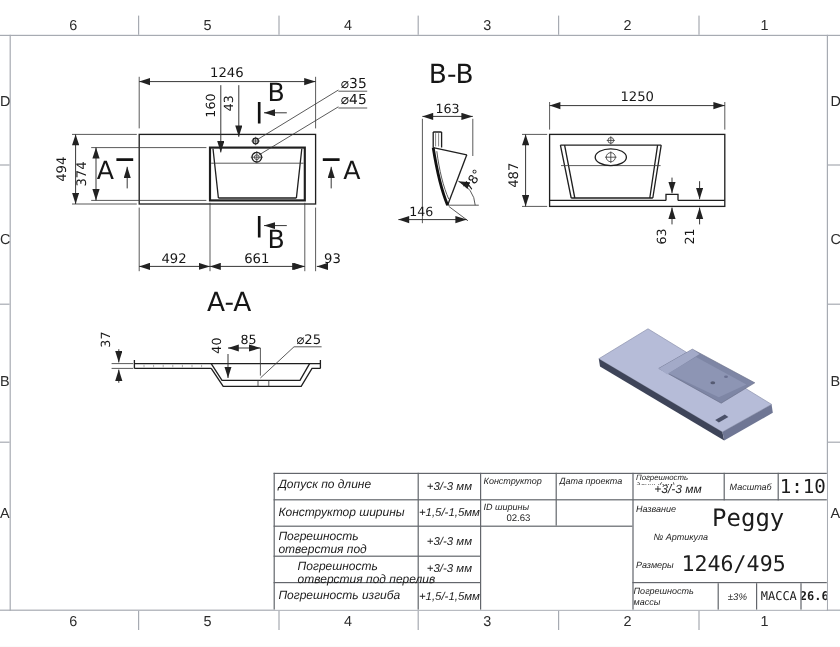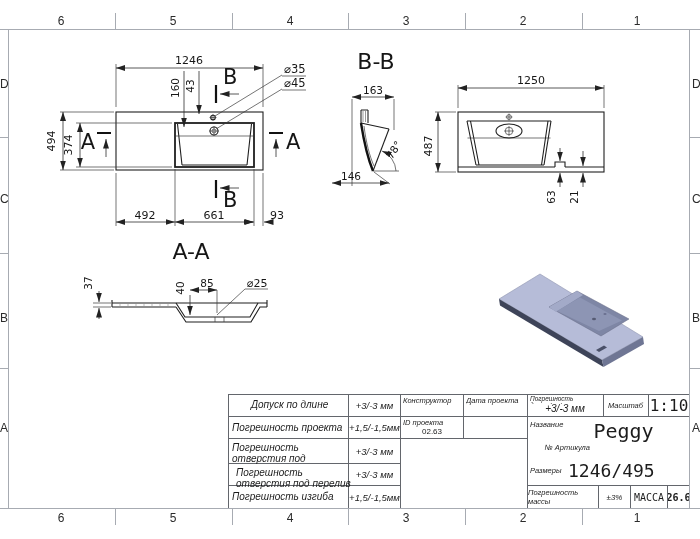--- a/index.html
+++ b/index.html
@@ -256,44 +256,44 @@
     <div class="b" style="left:420px;top:0;width:1px;height:23px;"></div>
     <div class="b" style="left:370px;top:92px;width:1px;height:22px;"></div>
     <div class="b" style="left:402px;top:92px;width:1px;height:22px;"></div>
     <div class="b" style="left:439px;top:92px;width:1px;height:22px;"></div>
     <div class="b" style="left:0;top:22px;width:461px;height:1px;"></div>
     <div class="b" style="left:0;top:44px;width:299px;height:1px;"></div>
     <div class="b" style="left:0;top:69px;width:172px;height:1px;"></div>
     <div class="b" style="left:0;top:91px;width:172px;height:1px;"></div>
     <div class="b" style="left:299px;top:91px;width:162px;height:1px;"></div>
 
-    <div class="cell tlab" style="left:0;top:3px;width:118px;height:19px;margin-left:19px;">Допуск по длине</div>
+    <div class="cell tlab" style="left:0;top:3px;width:118px;height:19px;">Допуск по длине</div>
     <div class="cell tval center" style="left:121px;top:0;width:51px;height:22px;">
         <span>+3/-3 мм</span>
       </div>
-    <div class="cell tlab" style="left:0;top:26px;width:118px;height:19px;">Погрешность проекта</div>
+    <div class="cell tlab" style="left:0;top:26px;width:118px;height:19px;">Конструктор ширины</div>
     <div class="cell tval center" style="left:121px;top:23px;width:51px;height:21px;">
         <span>+1,5/-1,5мм</span>
       </div>
     <div class="cell tlab" style="left:0;top:46px;width:118px;height:23px;">Погрешность отверстия под смеситель</div>
     <div class="cell tval center" style="left:121px;top:45px;width:51px;height:24px;">
         <span>+3/-3 мм</span>
       </div>
-    <div class="cell tlab" style="left:4px;top:71px;width:118px;height:22px;">Погрешность отверстия под перелив</div>
+    <div class="cell tlab" style="left:16px;top:71px;width:118px;height:22px;">Погрешность отверстия под перелив</div>
     <div class="cell tval center" style="left:121px;top:70px;width:51px;height:21px;">
         <span>+3/-3 мм</span>
       </div>
     <div class="cell tlab" style="left:0;top:95px;width:118px;height:19px;">Погрешность изгиба</div>
     <div class="cell tval center" style="left:121px;top:92px;width:51px;height:22px;">
         <span>+1,5/-1,5мм</span>
       </div>
 
     <div class="cell lab" style="left:175px;top:2px;width:58px;height:18px;">Конструктор</div>
     <div class="cell lab" style="left:238px;top:2px;width:60px;height:18px;">Дата проекта</div>
-    <div class="cell lab" style="left:175px;top:24px;width:58px;height:9px;">ID проекта</div>
+    <div class="cell lab" style="left:175px;top:24px;width:58px;height:9px;">ID ширины</div>
     <div class="cell" style="left:175px;top:33px;width:58px;height:10px;font-size:8px;text-align:center;">02.63</div>
 
     <div class="cell lab" style="left:302px;top:1px;width:72px;height:9px;font-size:6.5px;">Погрешность длины(мм)</div>
     <div class="cell tval" style="left:300px;top:9px;width:74px;height:13px;font-size:10px;">+3/-3 мм</div>
     <div class="cell lab center" style="left:376px;top:0;width:43px;height:22px;">Масштаб</div>
     <div class="cell mono center" style="left:421px;top:0;width:40px;height:22px;font-size:16px;">1:10</div>
 
     <div class="cell lab" style="left:302px;top:26px;width:50px;height:9px;">Название</div>
     <div class="cell mono" style="left:330px;top:25px;width:131px;height:24px;font-size:20px;text-align:center;">Peggy 1250R</div>
     <div class="cell lab" style="left:302px;top:49px;width:60px;height:9px;text-align:right;">№ Артикула</div>

